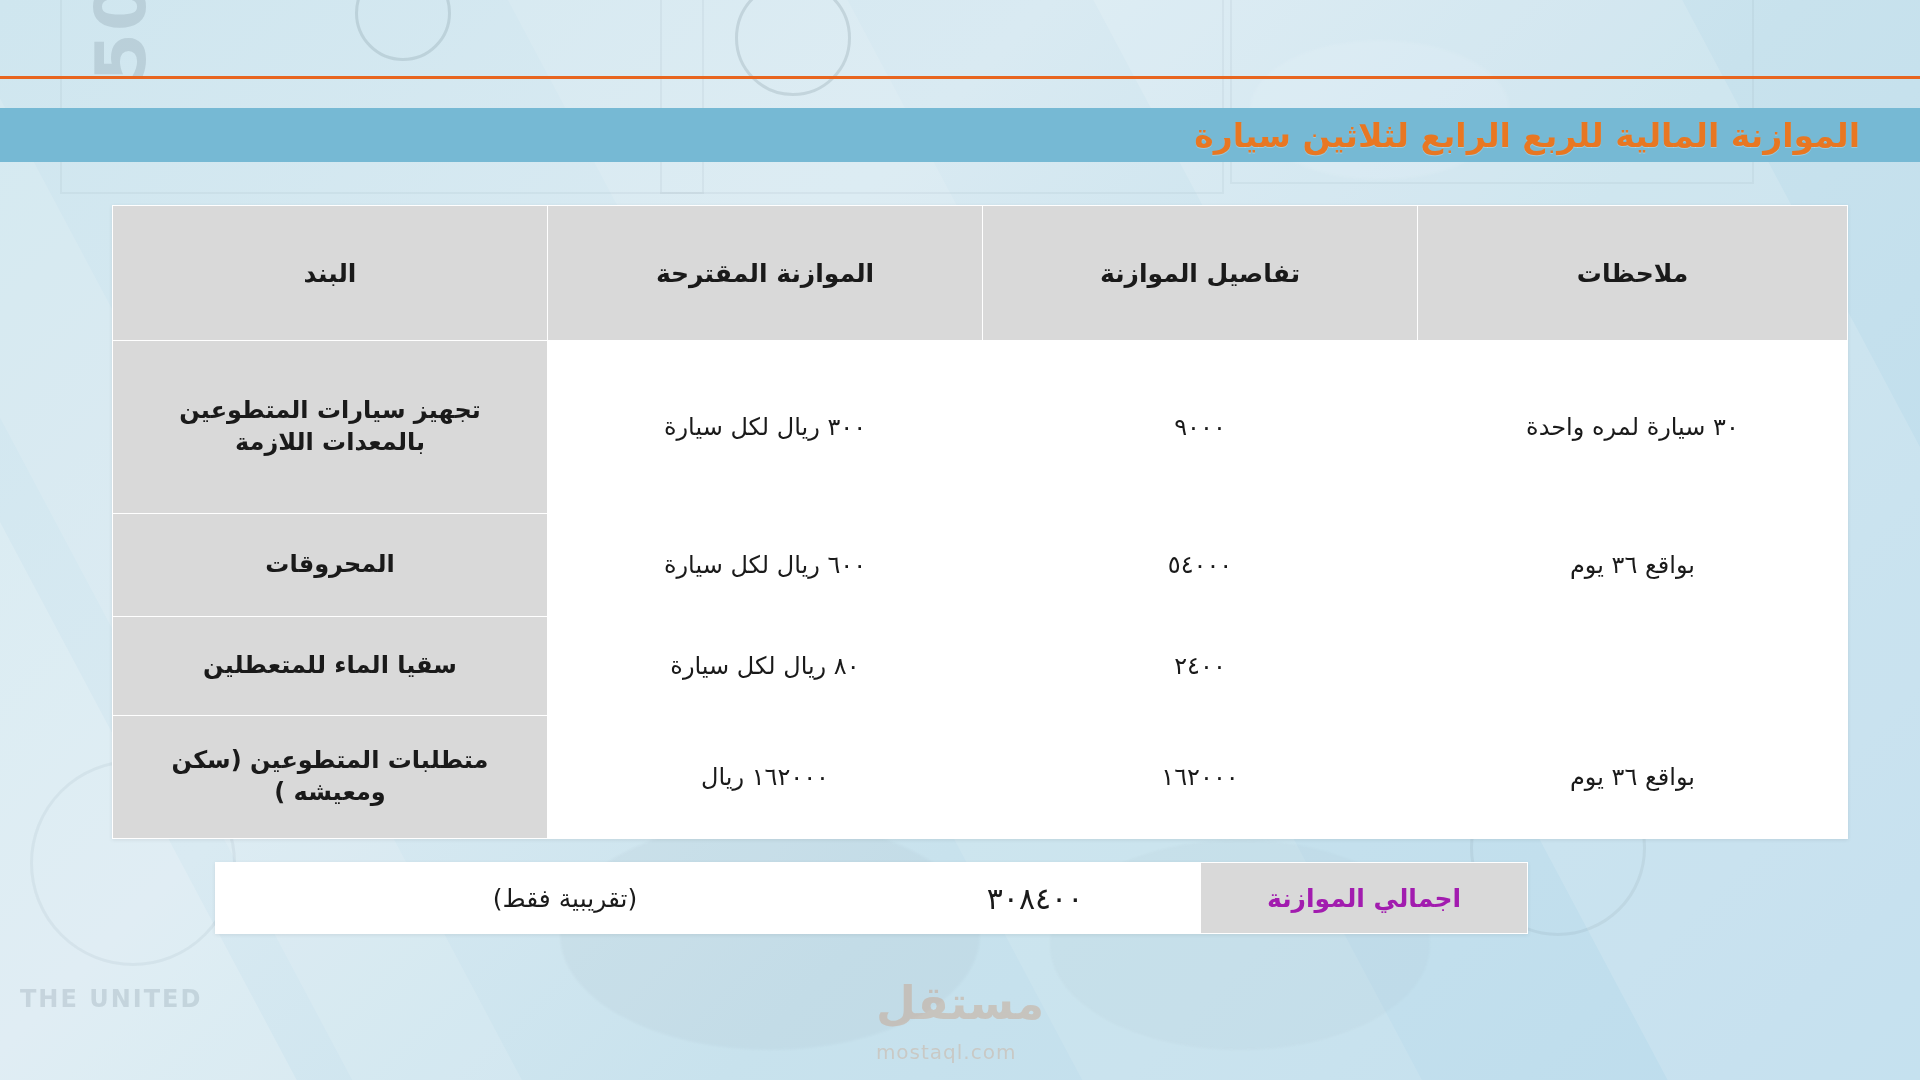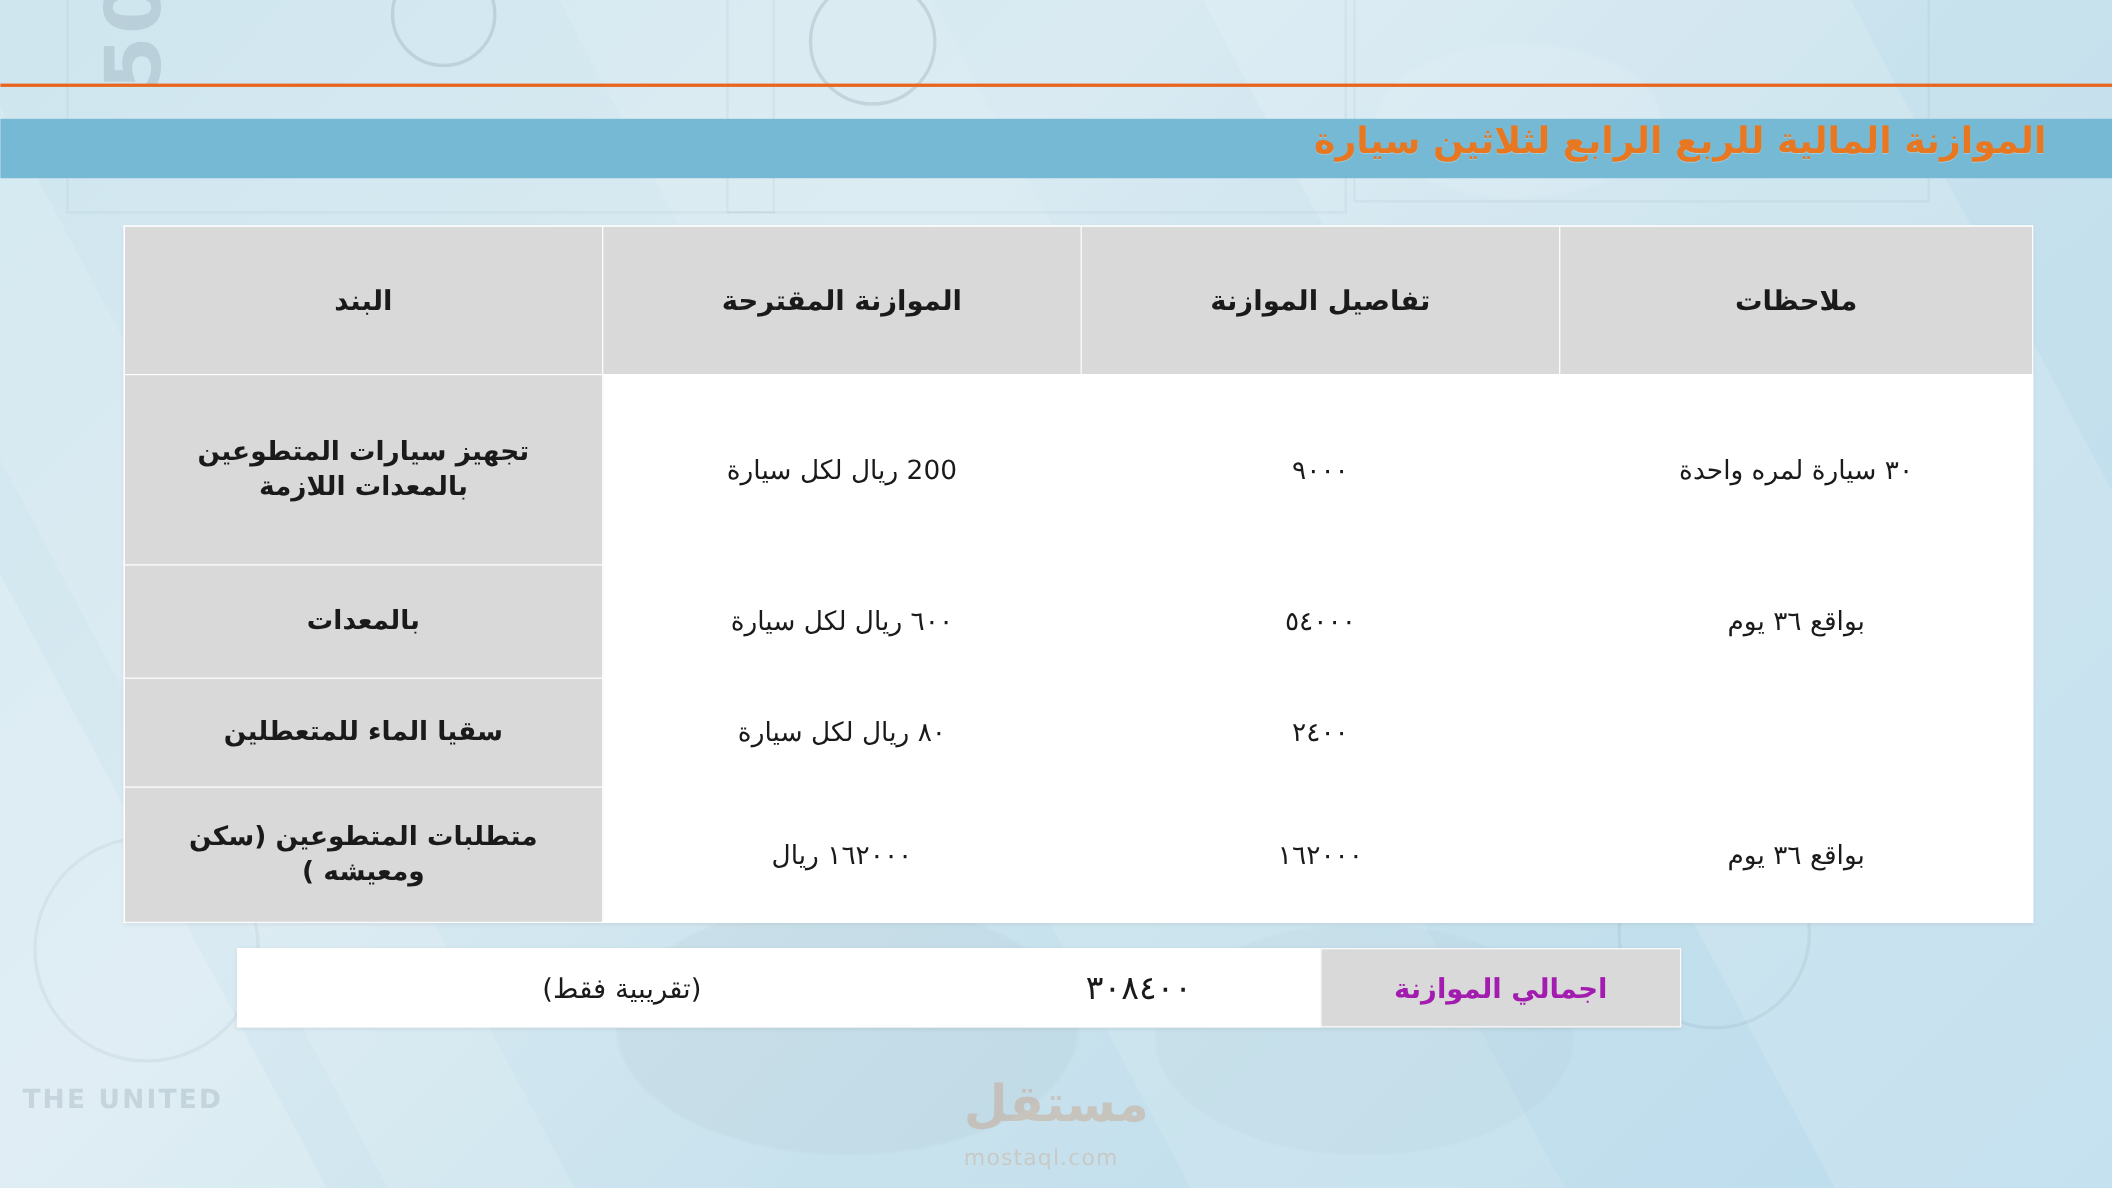--- a/index.html
+++ b/index.html
@@ -65,20 +65,21 @@
 
   
   .title-band {
     position: absolute;
     left: 0;
     top: 108px;
     width: 1920px;
     height: 54px;
     background: #76b9d4;
     display: flex;
+    align-items: center;
     justify-content: flex-start;
     padding-right: 60px;
     box-sizing: border-box;
   }
   .title-band .title-text {
     color: #e87722;
     font-size: 33px;
     font-weight: bold;
     white-space: nowrap;
     text-shadow: 0 1px 0 rgba(255,255,255,0.25);
@@ -250,28 +251,28 @@
           <th>ملاحظات</th>
           <th>تفاصيل الموازنة</th>
           <th>الموازنة المقترحة</th>
           <th>البند</th>
         </tr>
       </thead>
       <tbody>
         <tr class="r1">
           <td>٣٠ سيارة لمره واحدة</td>
           <td>٩٠٠٠</td>
-          <td>200 ريال لكل سيارة</td>
+          <td>٣٠٠ ريال لكل سيارة</td>
           <td class="item-cell">تجهيز سيارات المتطوعين بالمعدات اللازمة</td>
         </tr>
         <tr class="r2">
           <td>بواقع ٣٦ يوم</td>
           <td>٥٤٠٠٠</td>
           <td>٦٠٠ ريال لكل سيارة</td>
-          <td class="item-cell">بالمعدات</td>
+          <td class="item-cell">المحروقات</td>
         </tr>
         <tr class="r3">
           <td></td>
           <td>٢٤٠٠</td>
           <td>٨٠ ريال لكل سيارة</td>
           <td class="item-cell">سقيا الماء للمتعطلين</td>
         </tr>
         <tr class="r4">
           <td>بواقع ٣٦ يوم</td>
           <td>١٦٢٠٠٠</td>

